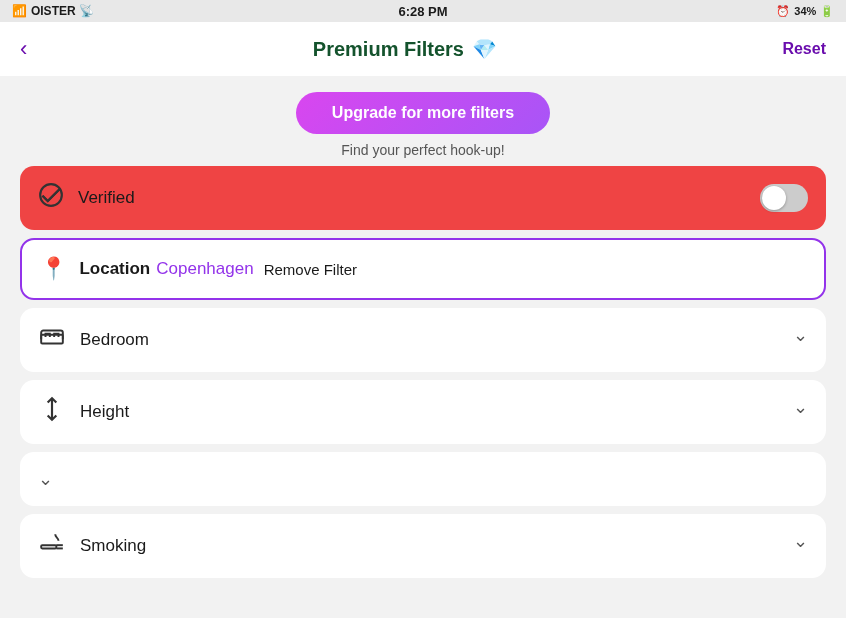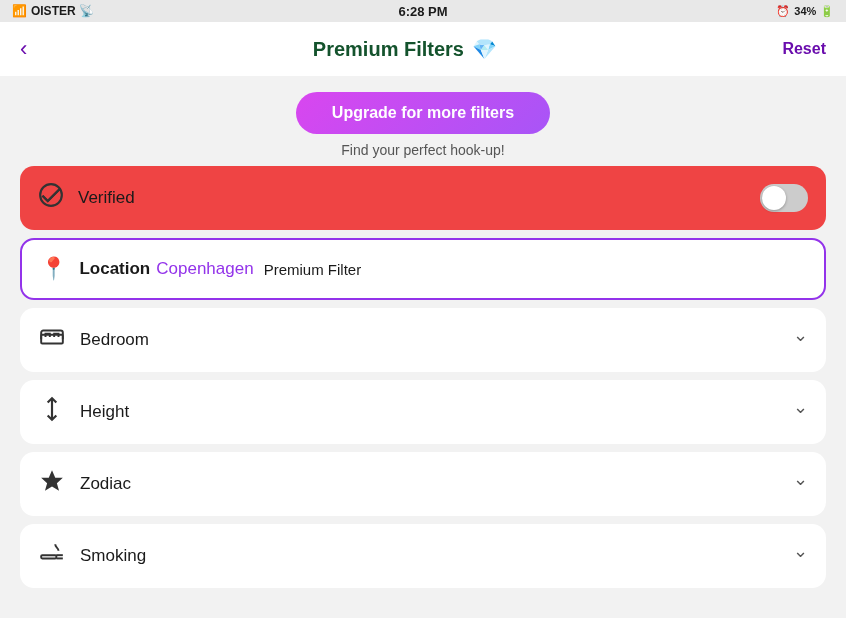--- a/index.html
+++ b/index.html
@@ -279,21 +279,21 @@
       <div class="toggle-switch">
         <div class="toggle-knob"></div>
       </div>
     </div>
 
     <div class="location-card">
       <span class="location-pin">📍</span>
       <div class="location-text-area">
         <span class="location-label">Location</span>
         <span class="location-city">Copenhagen</span>
-        <span class="remove-filter">Premium Filter</span>
+        <span class="remove-filter">Remove Filter</span>
       </div>
     </div>
 
     <div class="filter-card">
       <div class="filter-card-left">
         <span class="filter-icon">
           <svg class="svg-icon" viewBox="0 0 24 24" fill="none" stroke="#333" stroke-width="1.8">
             <rect x="2" y="10" width="20" height="8" rx="1"></rect>
             <path d="M2 14V8a2 2 0 012-2h16a2 2 0 012 2v6"></path>
             <path d="M6 12V9h4v3M14 12V9h4v3"></path>
@@ -312,28 +312,20 @@
             <polyline points="8,6 12,2 16,6"></polyline>
             <polyline points="8,18 12,22 16,18"></polyline>
           </svg>
         </span>
         <span class="filter-label">Height</span>
       </div>
       <span class="chevron-icon">⌄</span>
     </div>
 
     <div class="filter-card">
-      <div class="filter-card-left">
-        <span class="filter-icon">
-          <svg class="svg-icon" viewBox="0 0 24 24" fill="#333">
-            <polygon points="12,2 15,9 22,9 16.5,14 18.5,21 12,17 5.5,21 7.5,14 2,9 9,9"></polygon>
-          </svg>
-        </span>
-        <span class="filter-label">Zodiac</span>
-      </div>
       <span class="chevron-icon">⌄</span>
     </div>
 
     <div class="filter-card">
       <div class="filter-card-left">
         <span class="filter-icon">
           <svg class="svg-icon" viewBox="0 0 24 24" fill="none" stroke="#333" stroke-width="1.8">
             <rect x="2" y="14" width="14" height="3" rx="1"></rect>
             <line x1="16" y1="14" x2="22" y2="14"></line>
             <line x1="16" y1="17" x2="22" y2="17"></line>

